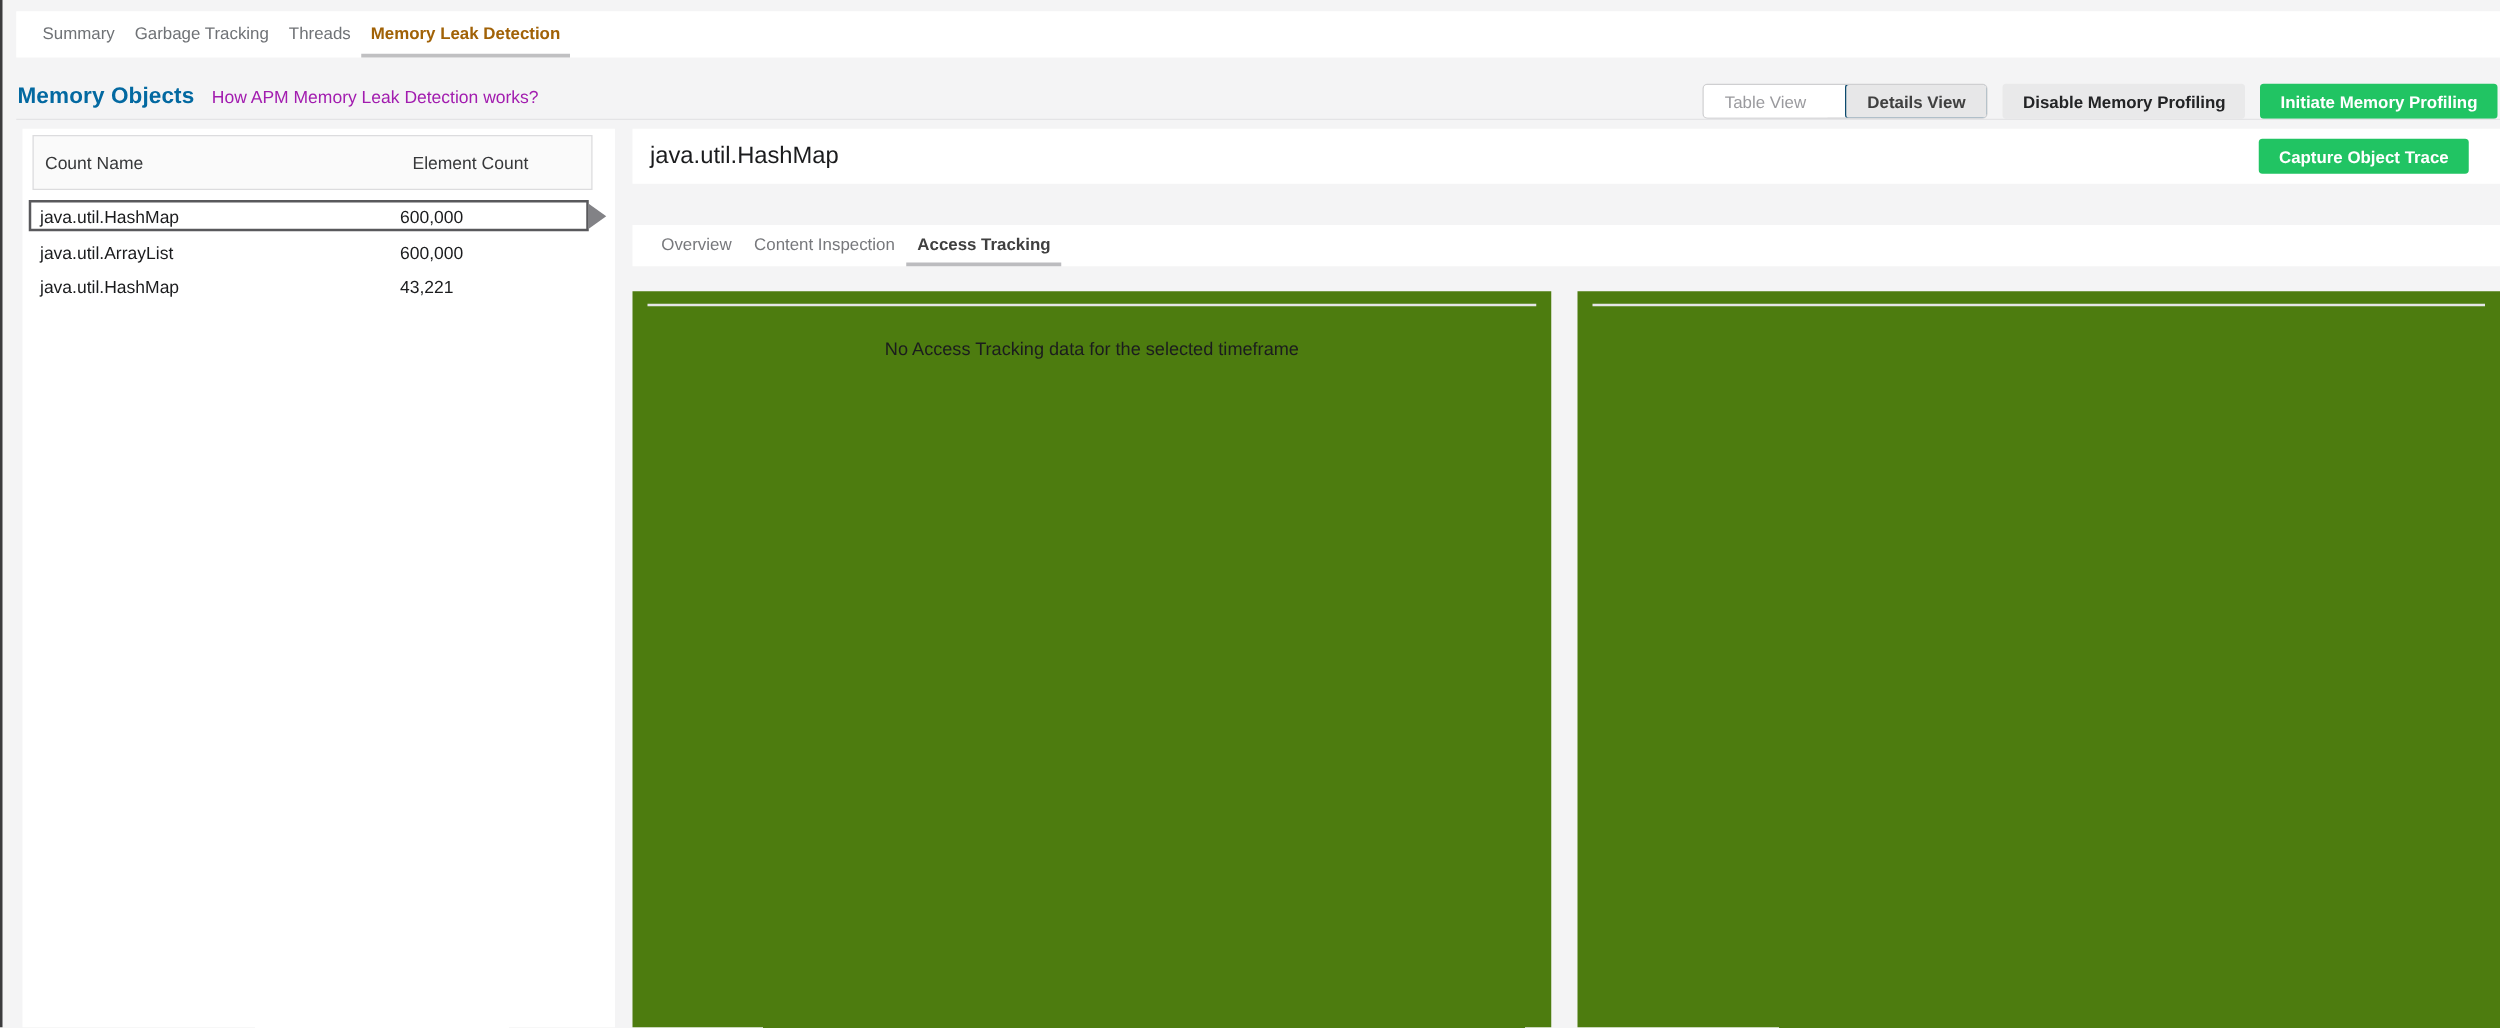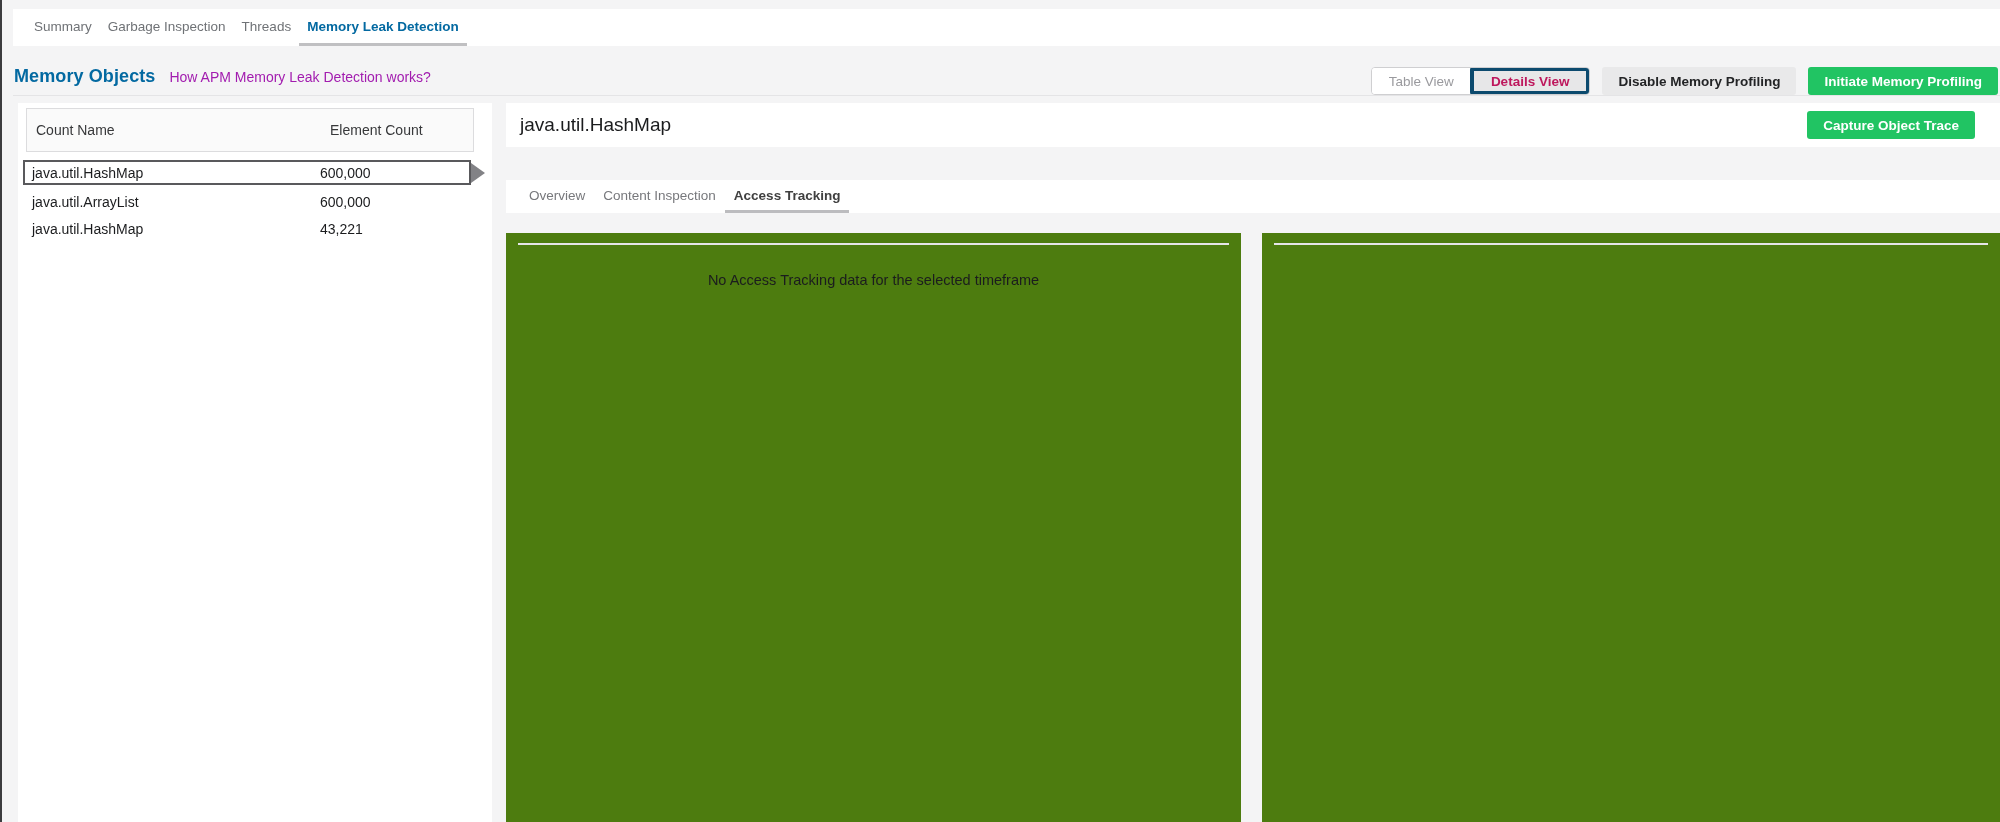--- a/index.html
+++ b/index.html
@@ -18,39 +18,39 @@
   
   .topbar {
     position:absolute; left:13px; right:0; top:9px; height:37px;
     background:#ffffff; display:flex; align-items:stretch; padding-left:13px;
   }
   .top-tab {
     display:flex; align-items:center; padding:0 8px;
     font-size:13.5px; color:#6f7276; cursor:pointer;
     border-bottom:3px solid transparent;
   }
-  .top-tab.active { color:#0369a1; font-weight:bold; border-bottom-color:#c0c0c2; }
+  .top-tab.active { color:#a16207; font-weight:bold; border-bottom-color:#c0c0c2; }
 
   
   .page-header { position:absolute; left:14px; top:66px; display:flex; align-items:center; gap:14px; }
   .page-title { font-size:18px; font-weight:600; color:#0369a1; letter-spacing:.1px;text-align:center; }
   .help-link { font-size:14px; color:#a21caf; cursor:pointer; }
 
   .toolbar { position:absolute; right:2px; top:67px; display:flex; align-items:center; gap:12px; }
   .seg-control {
     display:flex; height:28px; background:#ffffff;
-    border:1px solid #cfcfd1; border-radius:4px; overflow:hidden;
+    border:1px solid #cfcfd1; border-radius:4px; overflow:hidden;gap:15px;
   }
   .seg {
     display:flex; align-items:center; padding:0 17px;
     font-size:13.5px; color:#9a9a9e; cursor:pointer; background:#ffffff;
   }
   .seg.active {
-    background:#e7e7e8; color:#be185d; font-weight:600;
-    border:4px solid #0c4a6e; border-radius:3px; margin:-1px; height:28px;
+    background:#e7e7e8; color:#404040; font-weight:600;
+    border:1px solid #0c4a6e; border-radius:3px; margin:-1px; height:28px;
   }
   .btn {
     display:flex; align-items:center; justify-content:center;
     height:28px; padding:0 16px; border-radius:3px;
     font-size:13.5px; font-weight:600; cursor:pointer; white-space:nowrap;
   }
   .btn-gray { background:#e9e9ea; color:#232426; }
   .btn-green { background:#21c463; color:#ffffff; }
 
   .header-divider { position:absolute; left:13px; right:0; top:95px; height:1px; background:#e4e4e6; }
@@ -115,21 +115,21 @@
   }
   .card-msg b { font-weight:bold; }
 </style>
 </head>
 <body>
 
 <div class="left-edge"></div>
 
 <div class="topbar">
   <div class="top-tab">Summary</div>
-  <div class="top-tab">Garbage Inspection</div>
+  <div class="top-tab">Garbage Tracking</div>
   <div class="top-tab">Threads</div>
   <div class="top-tab active">Memory Leak Detection</div>
 </div>
 
 <div class="page-header">
   <div class="page-title">Memory Objects</div>
   <a class="help-link">How APM Memory Leak Detection works?</a>
 </div>
 
 <div class="toolbar">

